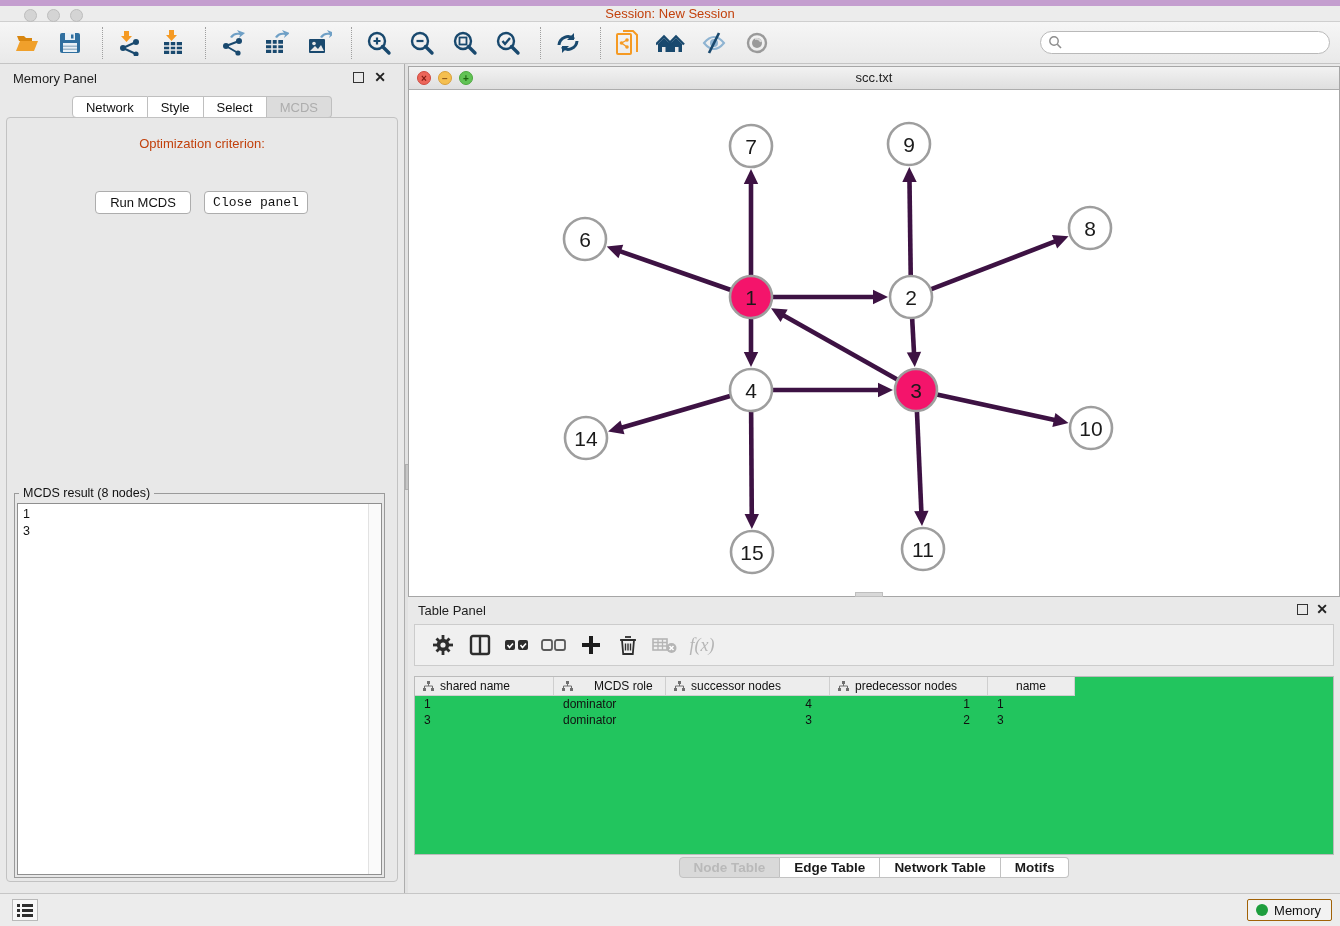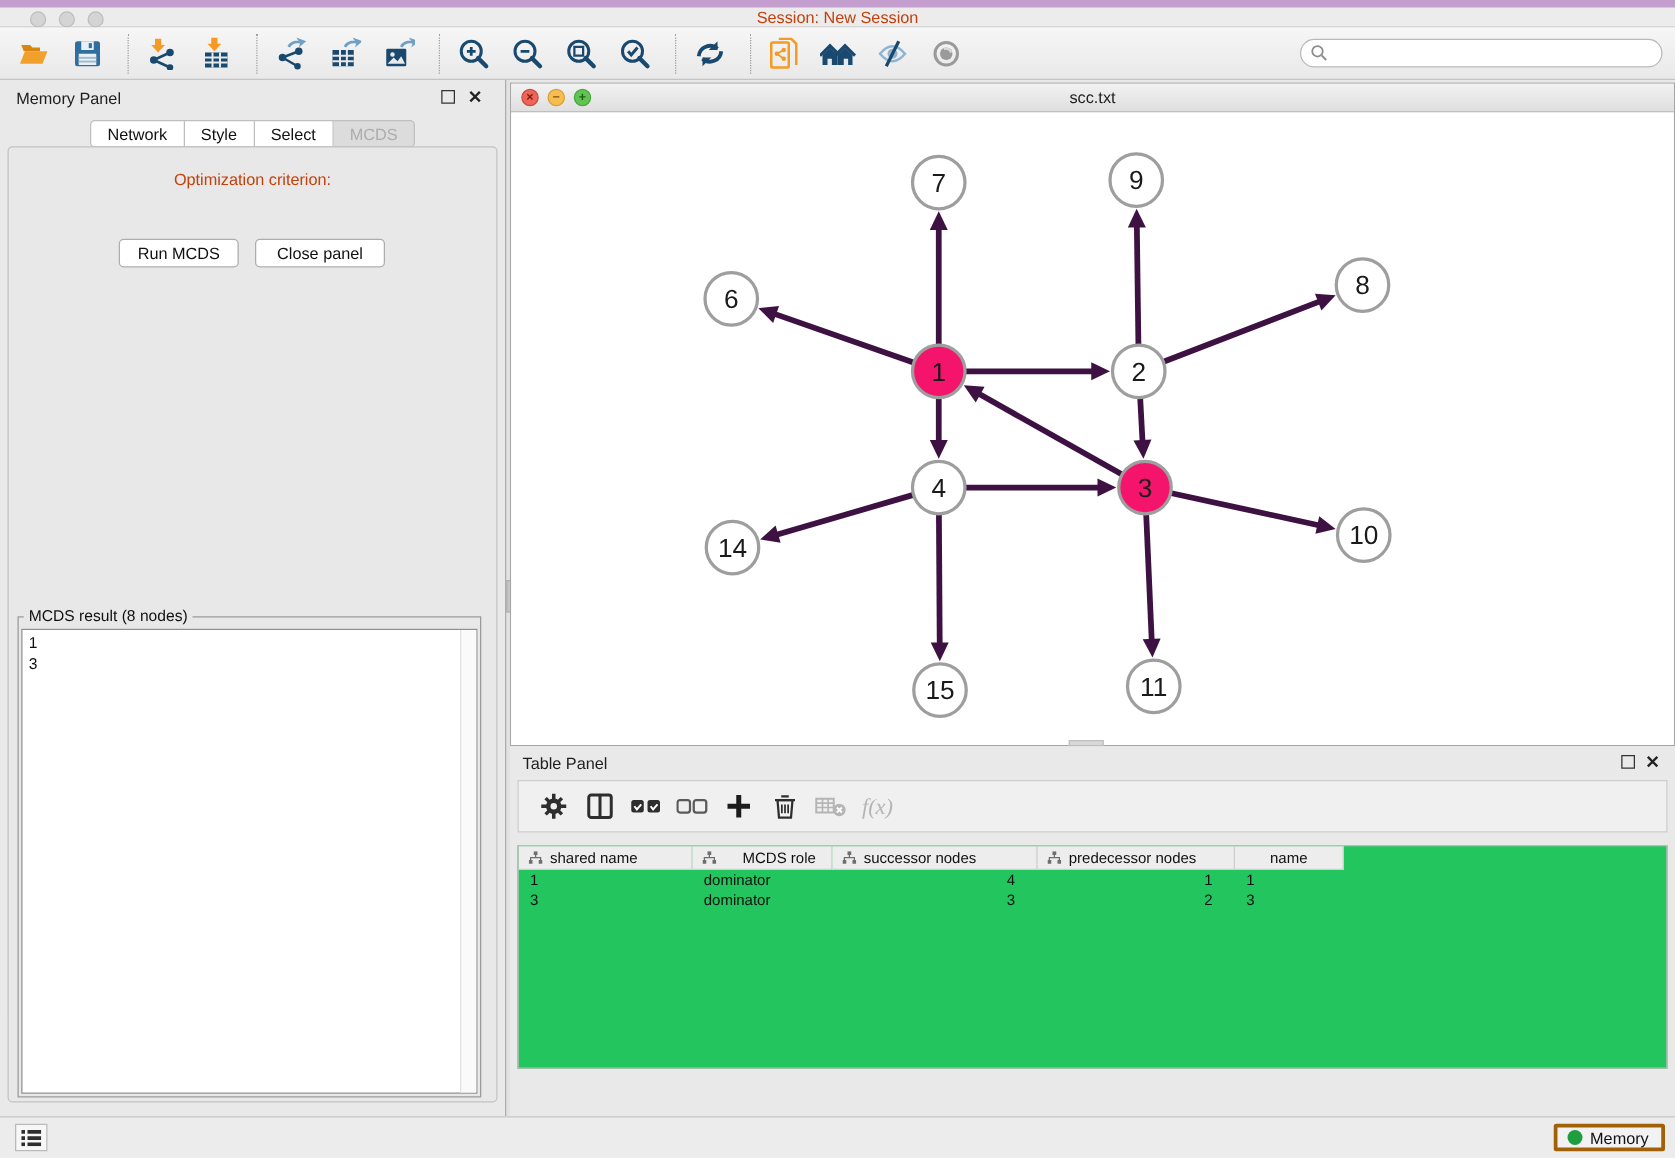--- a/index.html
+++ b/index.html
@@ -44,21 +44,21 @@
     border:1px solid #C2C2C2; border-radius:4px; background:#E8E8E8; }
   .opt-label { position:absolute; left:0; top:18px; width:100%; text-align:center; font-size:13px; color:#c2410c; }
   .dropdown { position:absolute; left:38px; top:40px; width:312px; height:24px; background:#FFF;
     border:1px solid #A5A5A5; border-radius:4px; font-size:13px; color:#111; line-height:22px;
     padding-left:10px; cursor:pointer; }
   .dd-arrows { position:absolute; right:9px; top:4px; display:flex; flex-direction:column; gap:2px; }
   .dd-arrows i { display:block; width:0; height:0; border-left:4px solid transparent; border-right:4px solid transparent; }
   .dd-up { border-bottom:5px solid #333; } .dd-down { border-top:5px solid #333; }
   .btn { position:absolute; top:73px; height:23px; background:#FFF; border:1px solid #ADADAD; border-radius:4px;
     font-size:13px; color:#111; cursor:pointer; font-family:"Liberation Sans",sans-serif; }
-  .btn-run { left:88px; width:96px; } .btn-close { left:197px; width:104px; }
+  .btn-run { left:88px; width:96px; } .btn-close { left:197px; width:104px;font-family:Liberation Mono, monospace; }
 
   .groupbox { position:absolute; left:7px; top:375px; width:371px; height:385px; border:1px solid #9A9A9A; }
   .gb-title { position:absolute; top:-8px; left:4px; background:#E8E8E8; padding:0 4px; font-size:12.5px; color:#111; }
   .result-area { position:absolute; left:2px; right:2px; top:9px; bottom:2px; background:#FFF; border:1px solid #8F8F8F; }
   .result-text { position:absolute; left:5px; top:2px; font-size:12.5px; color:#111; line-height:17px; }
   .result-scroll { position:absolute; right:0; top:0; bottom:0; width:13px; background:#FAFAFA; border-left:1px solid #E2E2E2; }
 
   
   .v-splitter { position:absolute; left:404px; top:64px; width:4px; height:829px; background:#E2E2E2; border-left:1px solid #ADADAD; }
   .v-handle { position:absolute; left:0; top:400px; width:4px; height:26px; background:#C6C6C6; border:1px solid #AFAFAF; }
@@ -101,21 +101,21 @@
     background:#FFF; border:1px solid #C2C2C2; border-left:none; cursor:pointer; }
   .tp-tab:first-child { border-left:1px solid #C2C2C2; border-radius:4px 0 0 4px; }
   .tp-tab:last-child { border-radius:0 4px 4px 0; }
   .tp-tab.active { background:#D9D9D9; color:#B9B9B9; }
 
   
   .status-bar { position:absolute; left:0; top:893px; width:1340px; height:33px; background:#ECECEC; border-top:1px solid #C6C6C6; }
   .list-btn { position:absolute; left:12px; top:5px; width:26px; height:22px; background:#F7F7F7; border:1px solid #B9B9B9;
     display:flex; align-items:center; justify-content:center; cursor:pointer; }
   .mem-btn { position:absolute; right:8px; top:5px; height:22px; padding:0 10px 0 8px; background:#F2F2F2;
-    border:3px solid #a16207; border-radius:2px; display:flex; align-items:center; gap:6px; font-size:13px; color:#111; cursor:pointer; }
+    border:1px solid #a16207; border-radius:2px; display:flex; align-items:center; gap:6px; font-size:13px; color:#111; cursor:pointer; }
   .mem-dot { width:12px; height:12px; border-radius:50%; background:#1E9E3E; }
 </style>
 </head>
 <body>
 
 <div id="app">
 
   <div class="mac-titlebar">
     <div class="mac-lights">
       <span class="mac-light"></span>
@@ -483,20 +483,26 @@
       </div>
       <div class="tbl-row">
         <div class="td c0">3</div>
         <div class="td c1">dominator</div>
         <div class="td r c2">3</div>
         <div class="td r c3">2</div>
         <div class="td c4">3</div>
       </div>
     </div>
 
+    <div class="tp-tabs">
+      <span class="tp-tab active">Node Table</span>
+      <span class="tp-tab">Edge Table</span>
+      <span class="tp-tab">Network Table</span>
+      <span class="tp-tab">Motifs</span>
+    </div>
   </div>
 
   <div class="status-bar">
     <span class="list-btn">
       <svg width="16" height="14" viewBox="0 0 16 14">
           <g fill="#2E2E2E">
             <rect x="0" y="1" width="3" height="3"></rect>
             <rect x="5" y="1" width="11" height="3"></rect>
             <rect x="0" y="6" width="3" height="3"></rect>
             <rect x="5" y="6" width="11" height="3"></rect>

